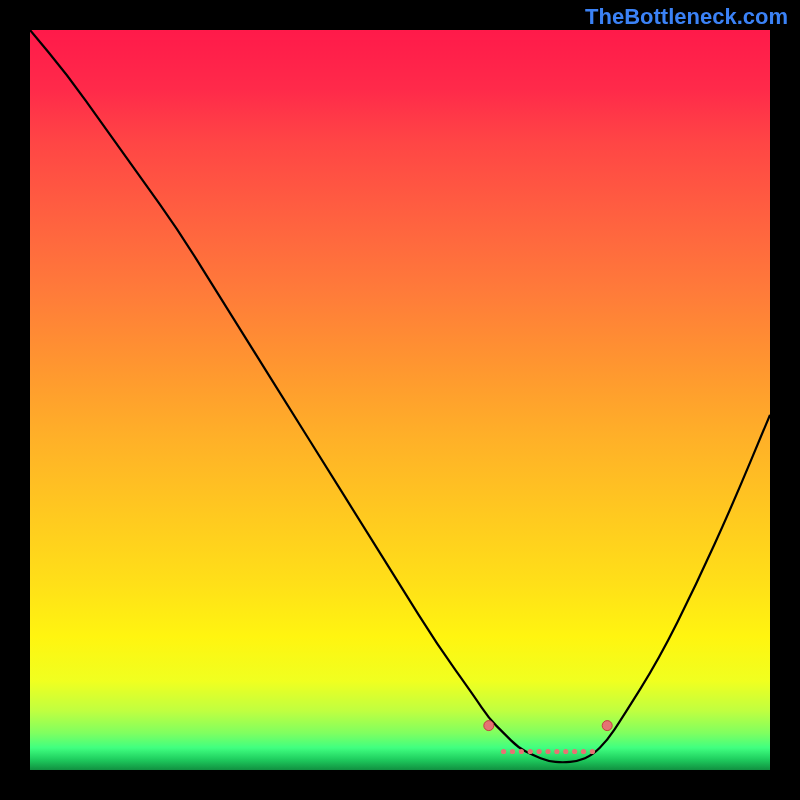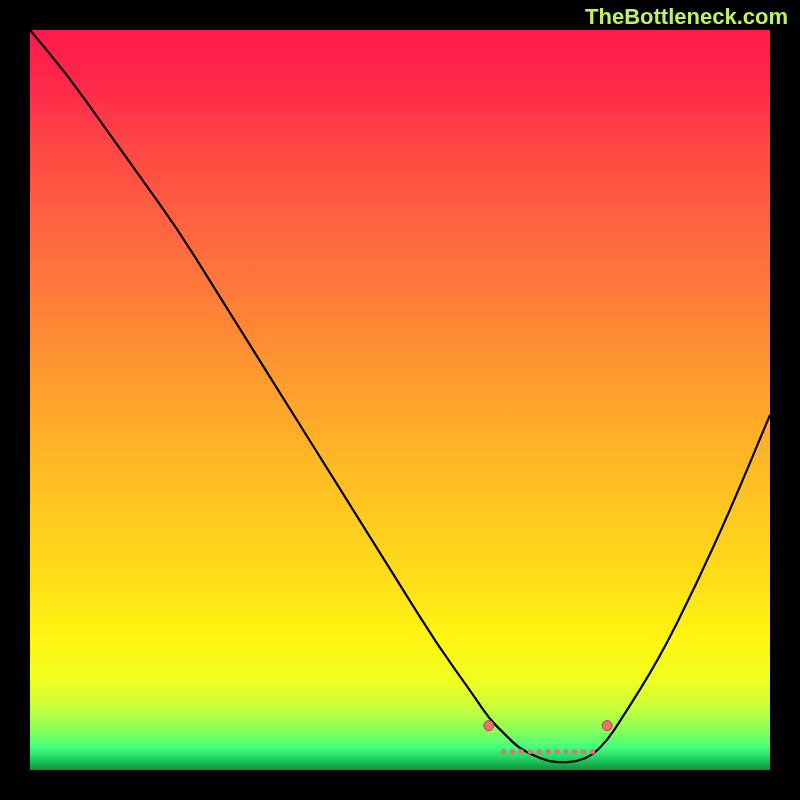--- a/index.html
+++ b/index.html
@@ -7,21 +7,21 @@
     width: 800px;
     height: 800px;
     background: #000;
     position: relative;
     font-family: Arial, sans-serif;
   }
   .watermark {
     position: absolute;
     top: 4px;
     right: 12px;
-    color: #bef264;
+    color: #3b82f6;
     font-size: 22px;
     font-weight: bold;
     z-index: 10;
   }
   .plot-area {
     position: absolute;
     left: 30px;
     top: 30px;
     width: 740px;
     height: 740px;

